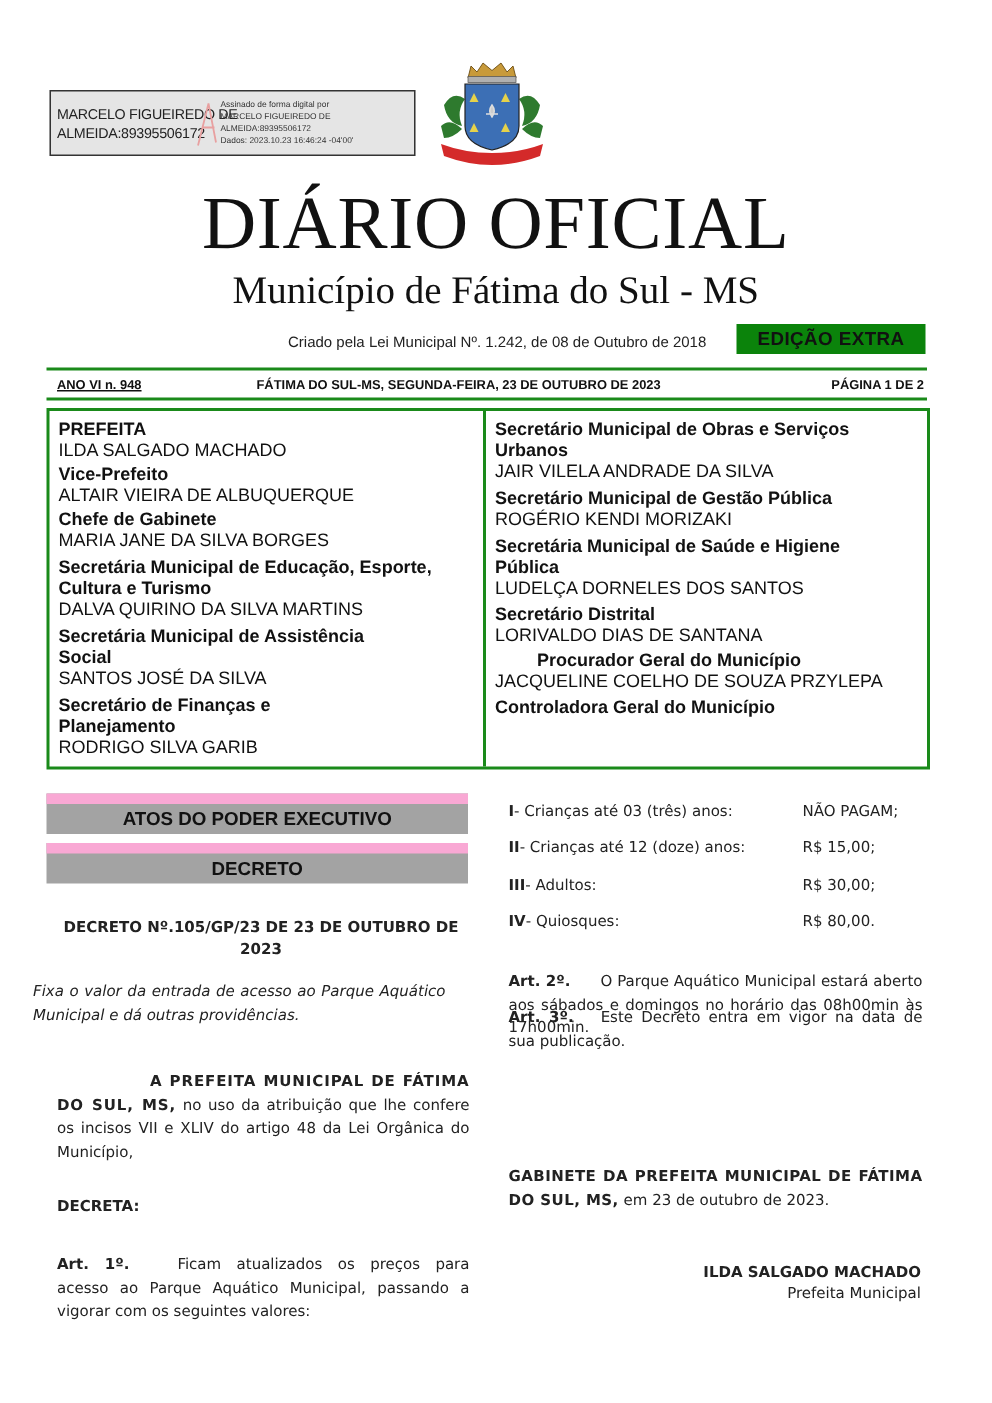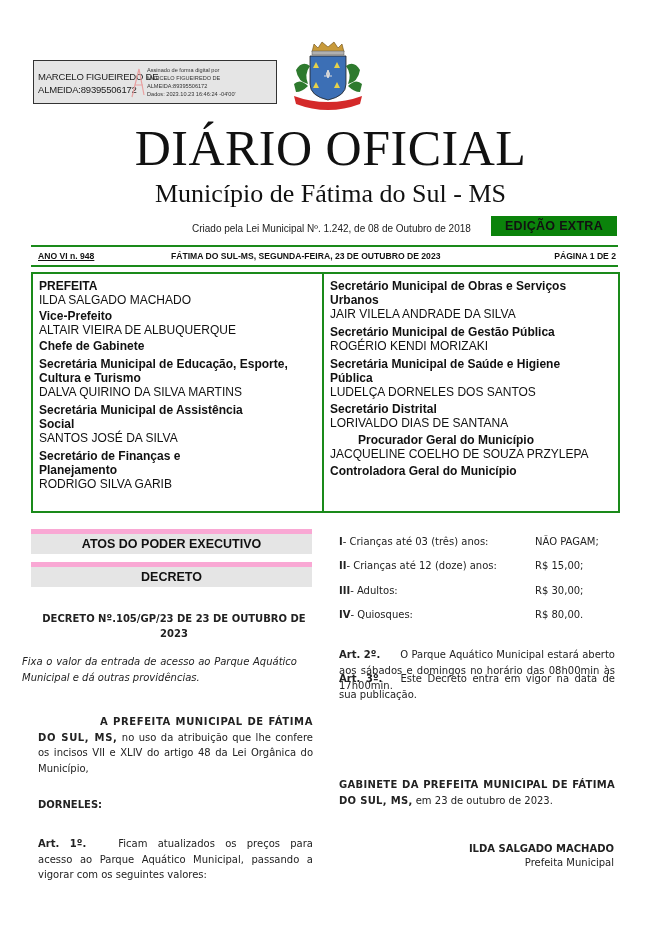--- a/index.html
+++ b/index.html
@@ -25,21 +25,21 @@
   .infobar .r { position:absolute; right:2px; top:1px; }
 
   .staff { position:absolute; left:31px; top:272px; width:585px; height:237px; border:2px solid #1a8a1a; }
   .staff .divider { position:absolute; left:289px; top:0; width:2px; height:237px; background:#1a8a1a; }
   .col { position:absolute; top:3px; font-size:12px; line-height:14px; color:#111; }
   .col.left { left:6px; width:280px; }
   .col.right { left:297px; width:285px; }
   .role { font-weight:bold; margin-top:2px; }
   .name { margin-bottom:0; }
 
-  .band { position:absolute; left:31px; width:281px; height:20px; background:#e5e5e5; border-top:5px solid #f9a8d4; color:#111; font-weight:bold; font-size:12.5px; text-align:center; line-height:20px; }
+  .band { position:absolute; left:31px; width:281px; height:20px; background:#a3a3a3; border-top:7px solid #f9a8d4; color:#111; font-weight:bold; font-size:12.5px; text-align:center; line-height:20px; }
 
   .doc { font-family:"DejaVu Sans", sans-serif; font-size:10px; color:#222; }
   .p { position:absolute; line-height:15.5px; text-align:justify; }
   .bold { font-weight:bold; }
   .ital { font-style:italic; }
 
   .price-row { position:absolute; left:339px; width:290px; font-size:10px; height:14px; }
   .price-row .lbl { position:absolute; left:0; }
   .price-row .val { position:absolute; left:196px; }
 </style>
@@ -99,20 +99,21 @@
 <div class="rule" style="top:265px;"></div>
 
 <div class="staff">
   <div class="divider"></div>
   <div class="col left">
     <div class="role">PREFEITA</div>
     <div class="name">ILDA SALGADO MACHADO</div>
     <div class="role">Vice-Prefeito</div>
     <div class="name">ALTAIR VIEIRA DE ALBUQUERQUE</div>
     <div class="role">Chefe de Gabinete</div>
+    <div class="name">MARIA JANE DA SILVA BORGES</div>
     <div class="role" style="margin-top:4px;">Secretária Municipal de Educação, Esporte, Cultura e Turismo</div>
     <div class="name">DALVA QUIRINO DA SILVA MARTINS</div>
     <div class="role" style="margin-top:4px;width:230px;">Secretária Municipal de Assistência Social</div>
     <div class="name">SANTOS JOSÉ DA SILVA</div>
     <div class="role" style="margin-top:4px;width:160px;">Secretário de Finanças e Planejamento</div>
     <div class="name">RODRIGO SILVA GARIB</div>
   </div>
   <div class="col right">
     <div class="role">Secretário Municipal de Obras e Serviços Urbanos</div>
     <div class="name">JAIR VILELA ANDRADE DA SILVA</div>
@@ -130,21 +131,21 @@
 
 <div class="band" style="top:529px;">ATOS DO PODER EXECUTIVO</div>
 <div class="band" style="top:562px;">DECRETO</div>
 
 <div class="doc">
   <div class="p bold" style="left:36px;top:611px;width:276px;text-align:center;line-height:15px;">DECRETO Nº.105/GP/23 DE 23 DE OUTUBRO DE 2023</div>
   <div class="p ital" style="left:22px;top:654px;width:275px;">Fixa o valor da entrada de acesso ao Parque Aquático Municipal e dá outras providências.</div>
 
   <div class="p" style="left:38px;top:714px;width:275px;text-indent:62px;"><span class="bold" style="letter-spacing:0.6px;">A PREFEITA MUNICIPAL DE FÁTIMA DO SUL, MS,</span><span> no uso da atribuição que lhe confere os incisos VII e XLIV do artigo 48 da Lei Orgânica do Município,</span></div>
 
-  <div class="p bold" style="left:38px;top:797px;">DORNELES:</div>
+  <div class="p bold" style="left:38px;top:797px;">DECRETA:</div>
 
   <div class="p" style="left:38px;top:836px;width:275px;"><span class="bold" style="margin-right:32px;">Art. 1º.</span><span>Ficam atualizados os preços para acesso ao Parque Aquático Municipal, passando a vigorar com os seguintes valores:</span></div>
 </div>
 
 <div class="doc">
   <div class="price-row" style="top:536px;">
     <span class="lbl"><b>I</b><span>- Crianças até 03 (três) anos:</span></span>
     <span class="val">NÃO PAGAM;</span>
   </div>
   <div class="price-row" style="top:560px;">

